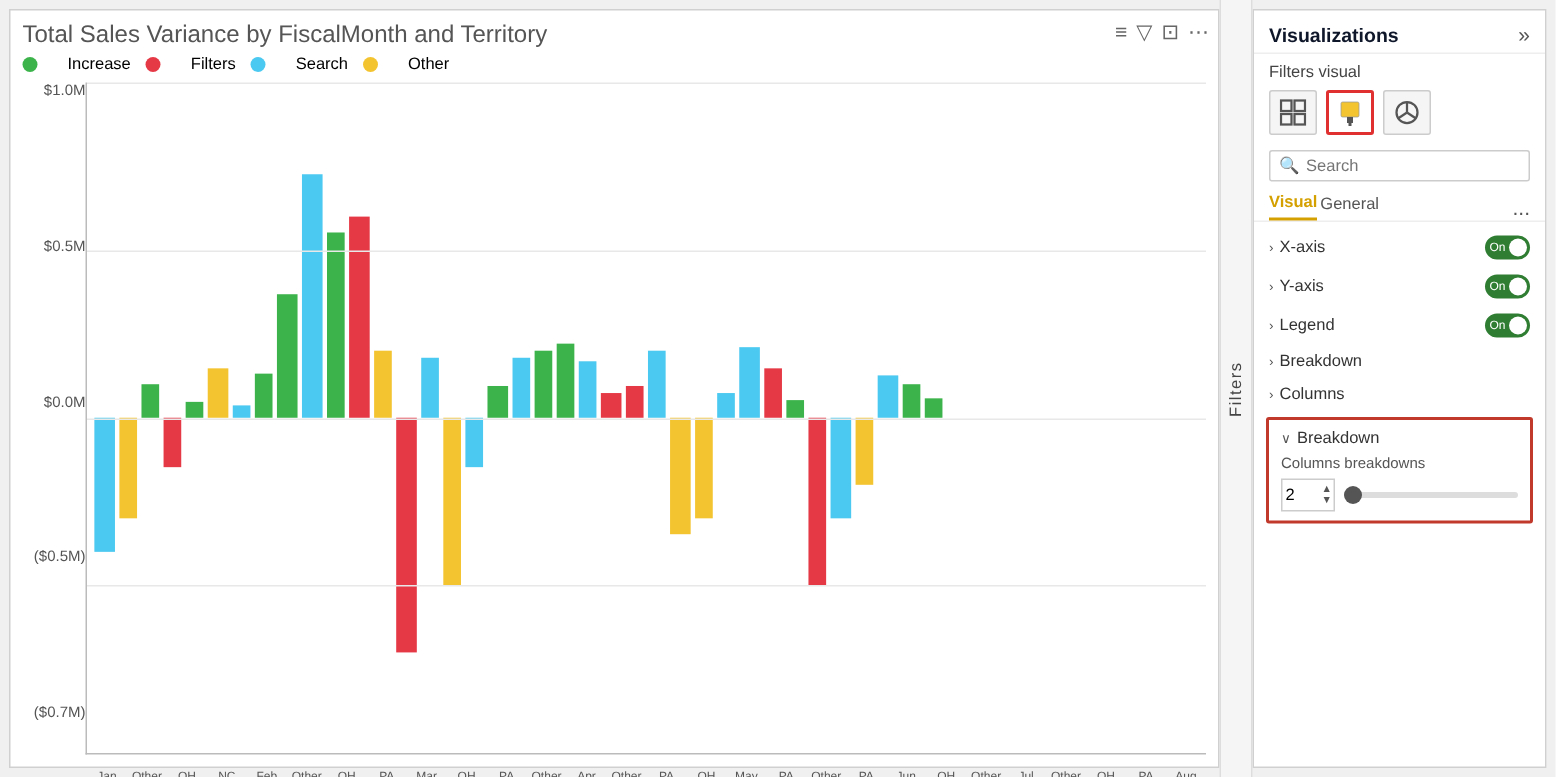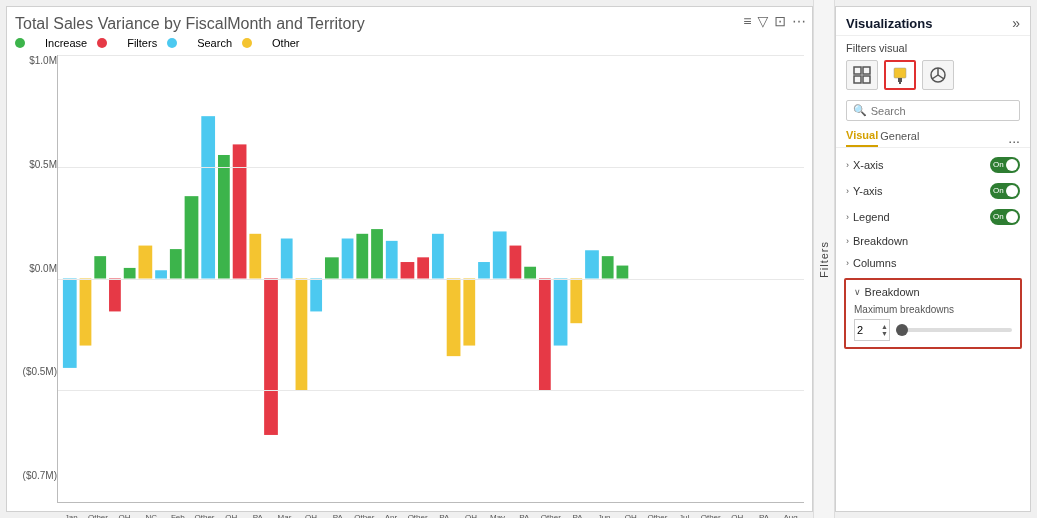--- a/index.html
+++ b/index.html
@@ -566,21 +566,21 @@
         <span class="chevron-icon">›</span>
         <span>Columns</span>
       </div>
     </div>
 
     <div class="breakdown-section">
       <div class="breakdown-title">
         <span class="breakdown-chevron">∨</span>
         <span>Breakdown</span>
       </div>
-      <div class="max-breakdowns-label">Maximum breakdowns</div>
+      <div class="max-breakdowns-label">Columns breakdowns</div>
       <div class="breakdown-controls">
         <div class="number-input-box" style="position:relative;">
           <input type="text" value="2" style="border: none; outline: none; width: 22px; font-size: 11px;">
           <div class="spinner-btns">
             <span class="spinner-btn">▲</span>
             <span class="spinner-btn">▼</span>
           </div>
         </div>
         <div class="slider-track">
           <div class="slider-thumb"></div>

